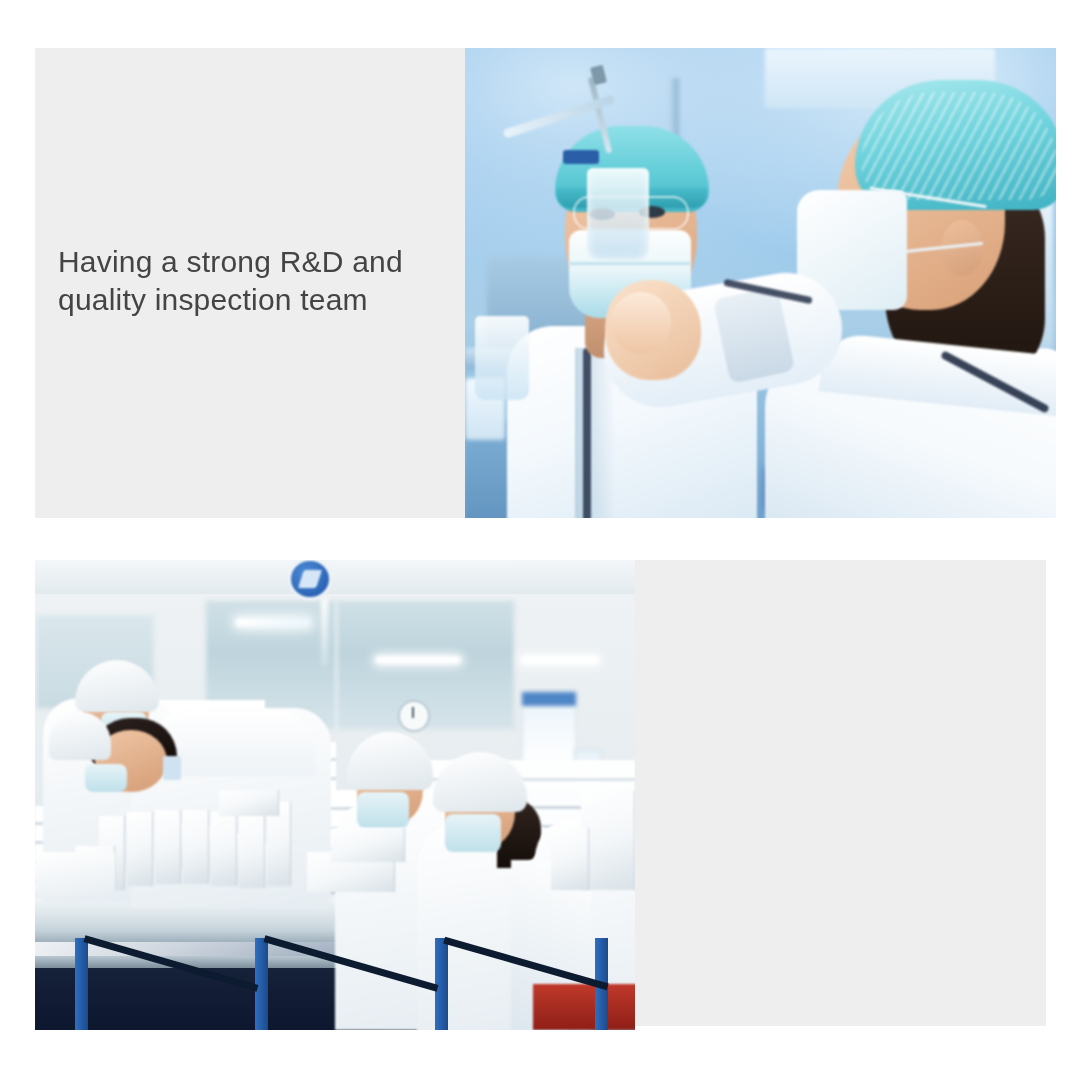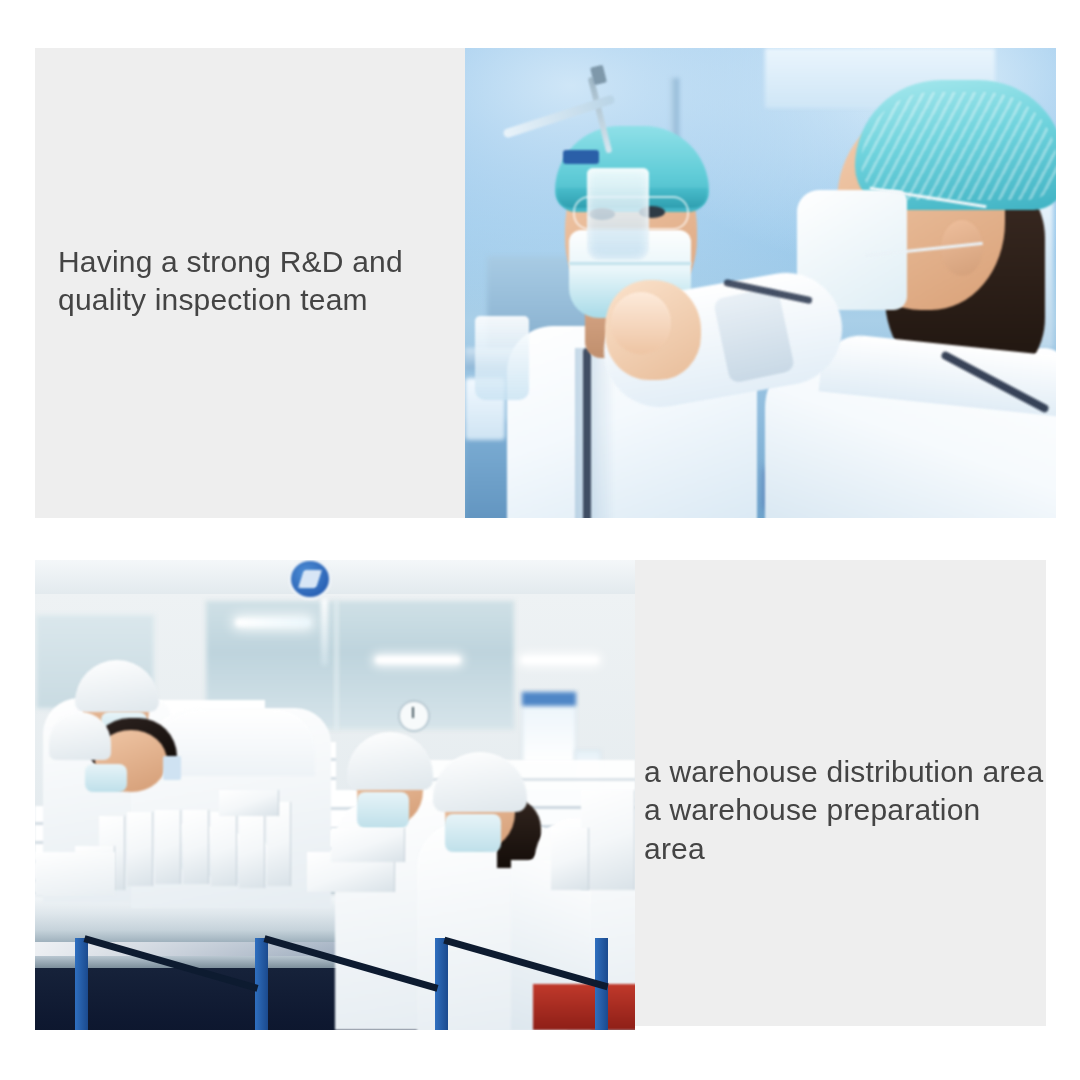--- a/index.html
+++ b/index.html
@@ -532,22 +532,20 @@
     <div class="blur-s" id="lab-pipette-tip"></div>
     <div class="blur-s" id="lab-flask-stick"></div>
     <div class="blur-s" id="lab-flask-cap"></div>
     <div class="blur-s" id="lab-beaker"></div>
     <div class="blur-s" id="lab-beaker2"></div>
   </div>
 
   <div class="panel gray" id="bottom-gray-panel" style="left:635px; top:560px; width:411px; height:466px;">
   </div>
 
-  <div class="caption" style="left:644px; top:753px; width:400px;">a warehouse distribution area
-a warehouse preparation area</div>
 
   <div class="photo" id="wh-photo">
 
     <div id="wh-ceiling"></div>
     <div id="wh-wall"></div>
     <div class="blur" id="wh-window2"></div>
     <div class="blur" id="wh-window"></div>
     <div class="blur" id="wh-window-mull"></div>
     <div class="blur" id="wh-tube-1"></div>
     <div class="blur" id="wh-tube-2"></div>

